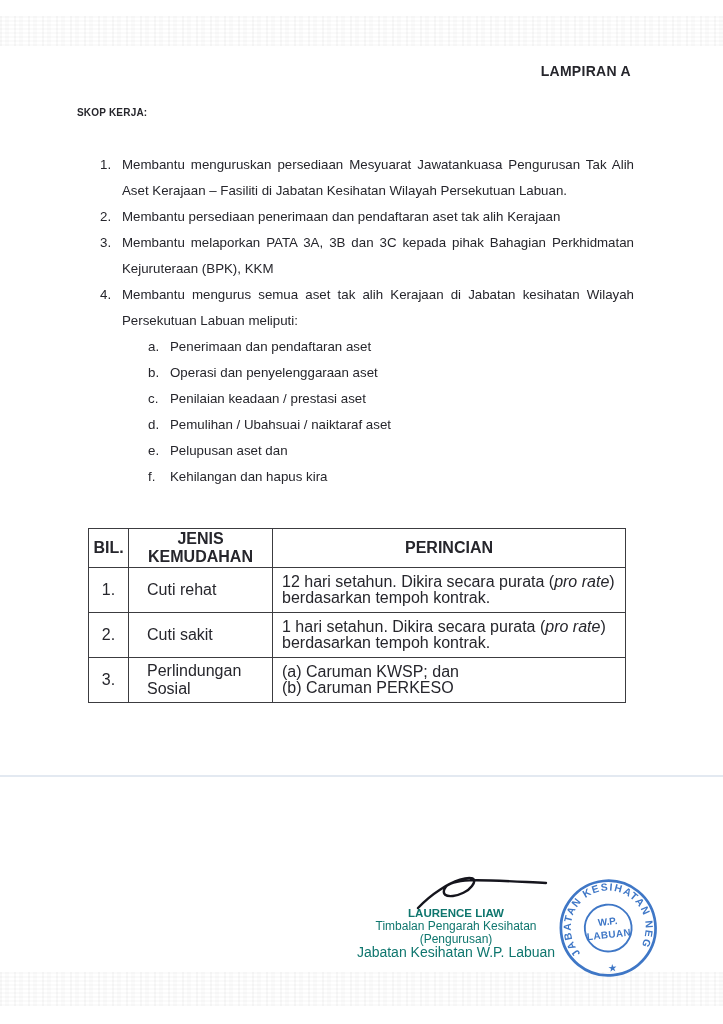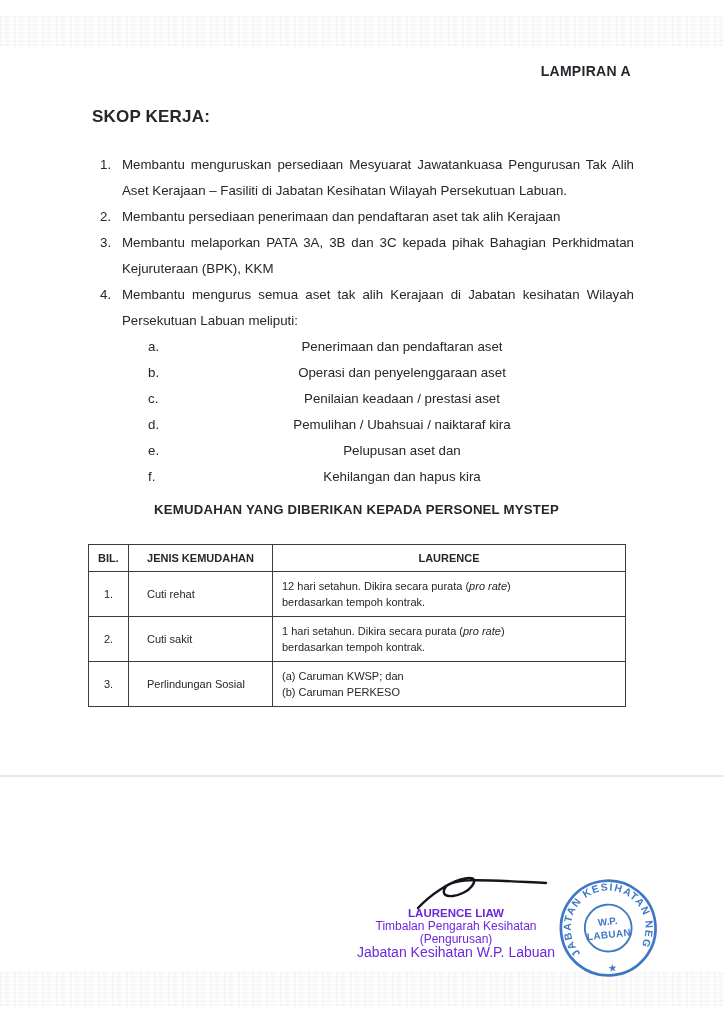--- a/index.html
+++ b/index.html
@@ -17,47 +17,47 @@
     position:absolute;left:0;width:723px;opacity:.55;pointer-events:none;
     background-image:
       repeating-linear-gradient(90deg, rgba(0,0,0,.055) 0 2px, transparent 2px 5px, rgba(0,0,0,.03) 5px 9px, transparent 9px 14px),
       repeating-linear-gradient(0deg, rgba(0,0,0,.04) 0 2px, transparent 2px 4px);
   }
   .noise-top{top:16px;height:30px;}
   .noise-bottom{top:972px;height:34px;}
   .faint-rule{position:absolute;top:775px;left:0;width:723px;height:2px;background:#e3e9f1;}
 
   .lampiran{position:absolute;top:63px;right:92px;font-size:14px;font-weight:bold;letter-spacing:.3px;}
-  .skop{position:absolute;top:107px;left:92px;font-size:17px;font-weight:bold;letter-spacing:.2px;}
+  .skop{position:absolute;top:107px;left:77px;font-size:10px;font-weight:bold;letter-spacing:.2px;}
 
   .scope-list{position:absolute;top:152px;left:100px;width:534px;font-size:13.3px;line-height:26px;}
   .li{display:flex;}
   .li .marker{width:22px;flex:0 0 22px;}
   .li .txt{flex:1;text-align:justify;}
   .sub-list{margin-left:48px;}
   .sub-list .marker{width:22px;flex:0 0 22px;}
-  .sub-list .txt{text-align:center;}
+  .sub-list .txt{text-align:left;}
 
   .table-title{position:absolute;top:502px;left:88px;width:537px;text-align:center;font-size:13.2px;font-weight:bold;letter-spacing:.2px;}
   table.kemudahan{
-    position:absolute;top:544px;left:88px;width:537px;
-    border-collapse:collapse;table-layout:fixed;font-size:11px;
+    position:absolute;top:528px;left:88px;width:537px;
+    border-collapse:collapse;table-layout:fixed;font-size:16px;
   }
   table.kemudahan td{border:1.4px solid #3c3c40;vertical-align:middle;}
   .col-bil{width:40px;}
   .col-jenis{width:144px;}
   .col-perincian{width:353px;}
   tr.hdr td{height:24px;text-align:center;font-weight:bold;}
   tr.body td{height:36px;}
   td.bil{text-align:center;}
   td.jenis{padding-left:18px;}
   td.perincian{padding:4px 9px;line-height:16.5px;}
   .it{font-style:italic;}
 
-  .sig-block{position:absolute;top:906px;left:350px;width:212px;text-align:center;color:#6d28d9;}
+  .sig-block{position:absolute;top:906px;left:350px;width:212px;text-align:center;color:#0f766e;}
   .sig-name{font-size:11.5px;font-weight:bold;line-height:14px;}
   .sig-title{font-size:12px;line-height:13px;}
   .sig-org{font-size:14px;line-height:13px;}
   .sig-ink{position:absolute;top:868px;left:412px;width:140px;height:48px;}
 
   .stamp{position:absolute;top:874px;left:556px;width:104px;height:104px;transform:rotate(-6deg);opacity:.92;}
   .stamp text{fill:#2f6cc2;font-family:"Liberation Sans", sans-serif;}
   .stamp .ring{font-size:10px;font-weight:bold;letter-spacing:1.3px;}
   .stamp .center1{font-size:9.5px;font-weight:bold;}
   .stamp .center2{font-size:9.5px;font-weight:bold;letter-spacing:.4px;}
@@ -100,46 +100,45 @@
       <div class="li">
         <span class="marker">b.</span>
         <span class="txt">Operasi dan penyelenggaraan aset</span>
       </div>
       <div class="li">
         <span class="marker">c.</span>
         <span class="txt">Penilaian keadaan / prestasi aset</span>
       </div>
       <div class="li">
         <span class="marker">d.</span>
-        <span class="txt">Pemulihan / Ubahsuai / naiktaraf kira</span>
+        <span class="txt">Pemulihan / Ubahsuai / naiktaraf aset</span>
       </div>
       <div class="li">
         <span class="marker">e.</span>
         <span class="txt">Pelupusan aset dan</span>
       </div>
       <div class="li">
         <span class="marker">f.</span>
         <span class="txt">Kehilangan dan hapus kira</span>
       </div>
     </div>
   </div>
 
-  <div class="table-title">KEMUDAHAN YANG DIBERIKAN KEPADA PERSONEL MYSTEP</div>
 
   <table class="kemudahan">
     <colgroup>
         <col class="col-bil">
         <col class="col-jenis">
         <col class="col-perincian">
       </colgroup>
     <tbody>
       <tr class="hdr">
         <td>BIL.</td>
         <td>JENIS KEMUDAHAN</td>
-        <td>LAURENCE</td>
+        <td>PERINCIAN</td>
       </tr>
       <tr class="body">
         <td class="bil">1.</td>
         <td class="jenis">Cuti rehat</td>
         <td class="perincian">
           <div><span>12 hari setahun. Dikira secara purata (</span><span class="it">pro rate</span><span>)</span></div>
           <div>berdasarkan tempoh kontrak.</div>
         </td>
       </tr>
       <tr class="body">

